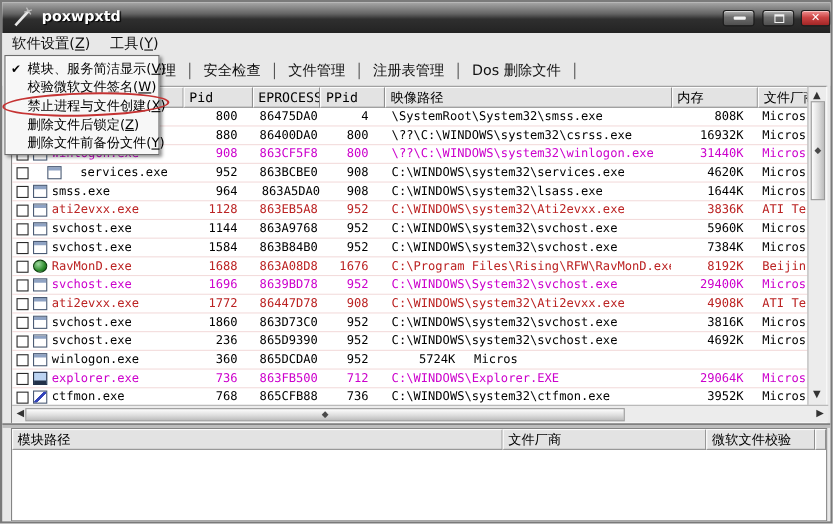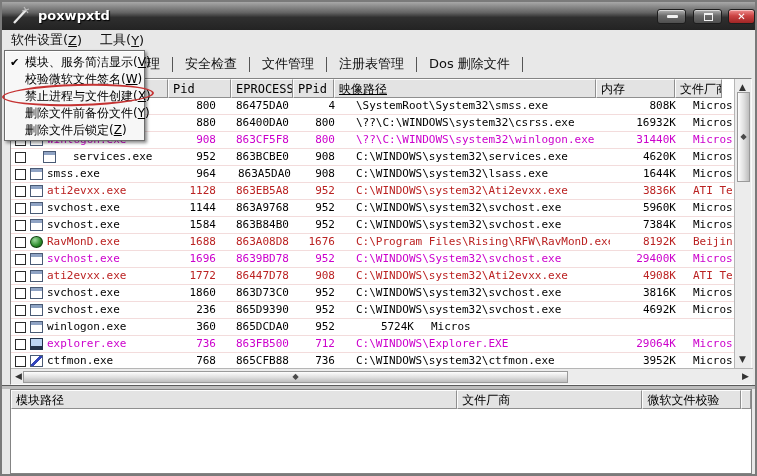--- a/index.html
+++ b/index.html
@@ -120,22 +120,22 @@
       <span class="tabsep"></span>
       <span class="tab">Dos 删除文件</span>
       <span class="tabsep"></span>
     </div>
 
   <div class="ptable">
     <div class="thead" id="pt-head">
         <div class="th" style="width: 157px;"></div>
         <div class="th" style="width: 63px;">Pid</div>
         <div class="th" style="width: 62px;">EPROCESS</div>
-        <div class="th" style="width: 41px;">PPid</div>
-        <div class="th" style="width: 262px; text-decoration: underline;">映像路径</div>
+        <div class="th" style="width: 59px;">PPid</div>
+        <div class="th" style="width: 262px;">映像路径</div>
         <div class="th" style="width: 79px;">内存</div>
         <div class="th" style="width: 47px;">文件厂商</div>
       </div>
     <div class="tbody" id="pt-body">
         <div class="tr c-black">
           <div class="td cell-name" style="width: 157px;">
             <span class="cb"></span>
             <span class="icon window"></span>
             <span class="pname">smss.exe</span>
           </div>
@@ -365,19 +365,19 @@
         <div class="th" style="width: 186px;">文件厂商</div>
         <div class="th" style="width: 99px;">微软文件校验</div>
         <div class="th" style="flex: 1 1 0%;"></div>
       </div>
   </div>
 
   <div class="dropdown" id="dropdown">
       <div class="mi"><span class="chk">✔</span>模块、服务简洁显示(<u>V</u>)</div>
       <div class="mi">校验微软文件签名(<u>W</u>)</div>
       <div class="mi">禁止进程与文件创建(<u>X</u>)</div>
+      <div class="mi">删除文件后锁定(<u>Z</u>)</div>
       <div class="mi">删除文件前备份文件(<u>Y</u>)</div>
-      <div class="mi">删除文件后锁定(<u>Z</u>)</div>
     </div>
 
   <div class="ellipse"></div>
 
 </div>
 
 </body></html>

